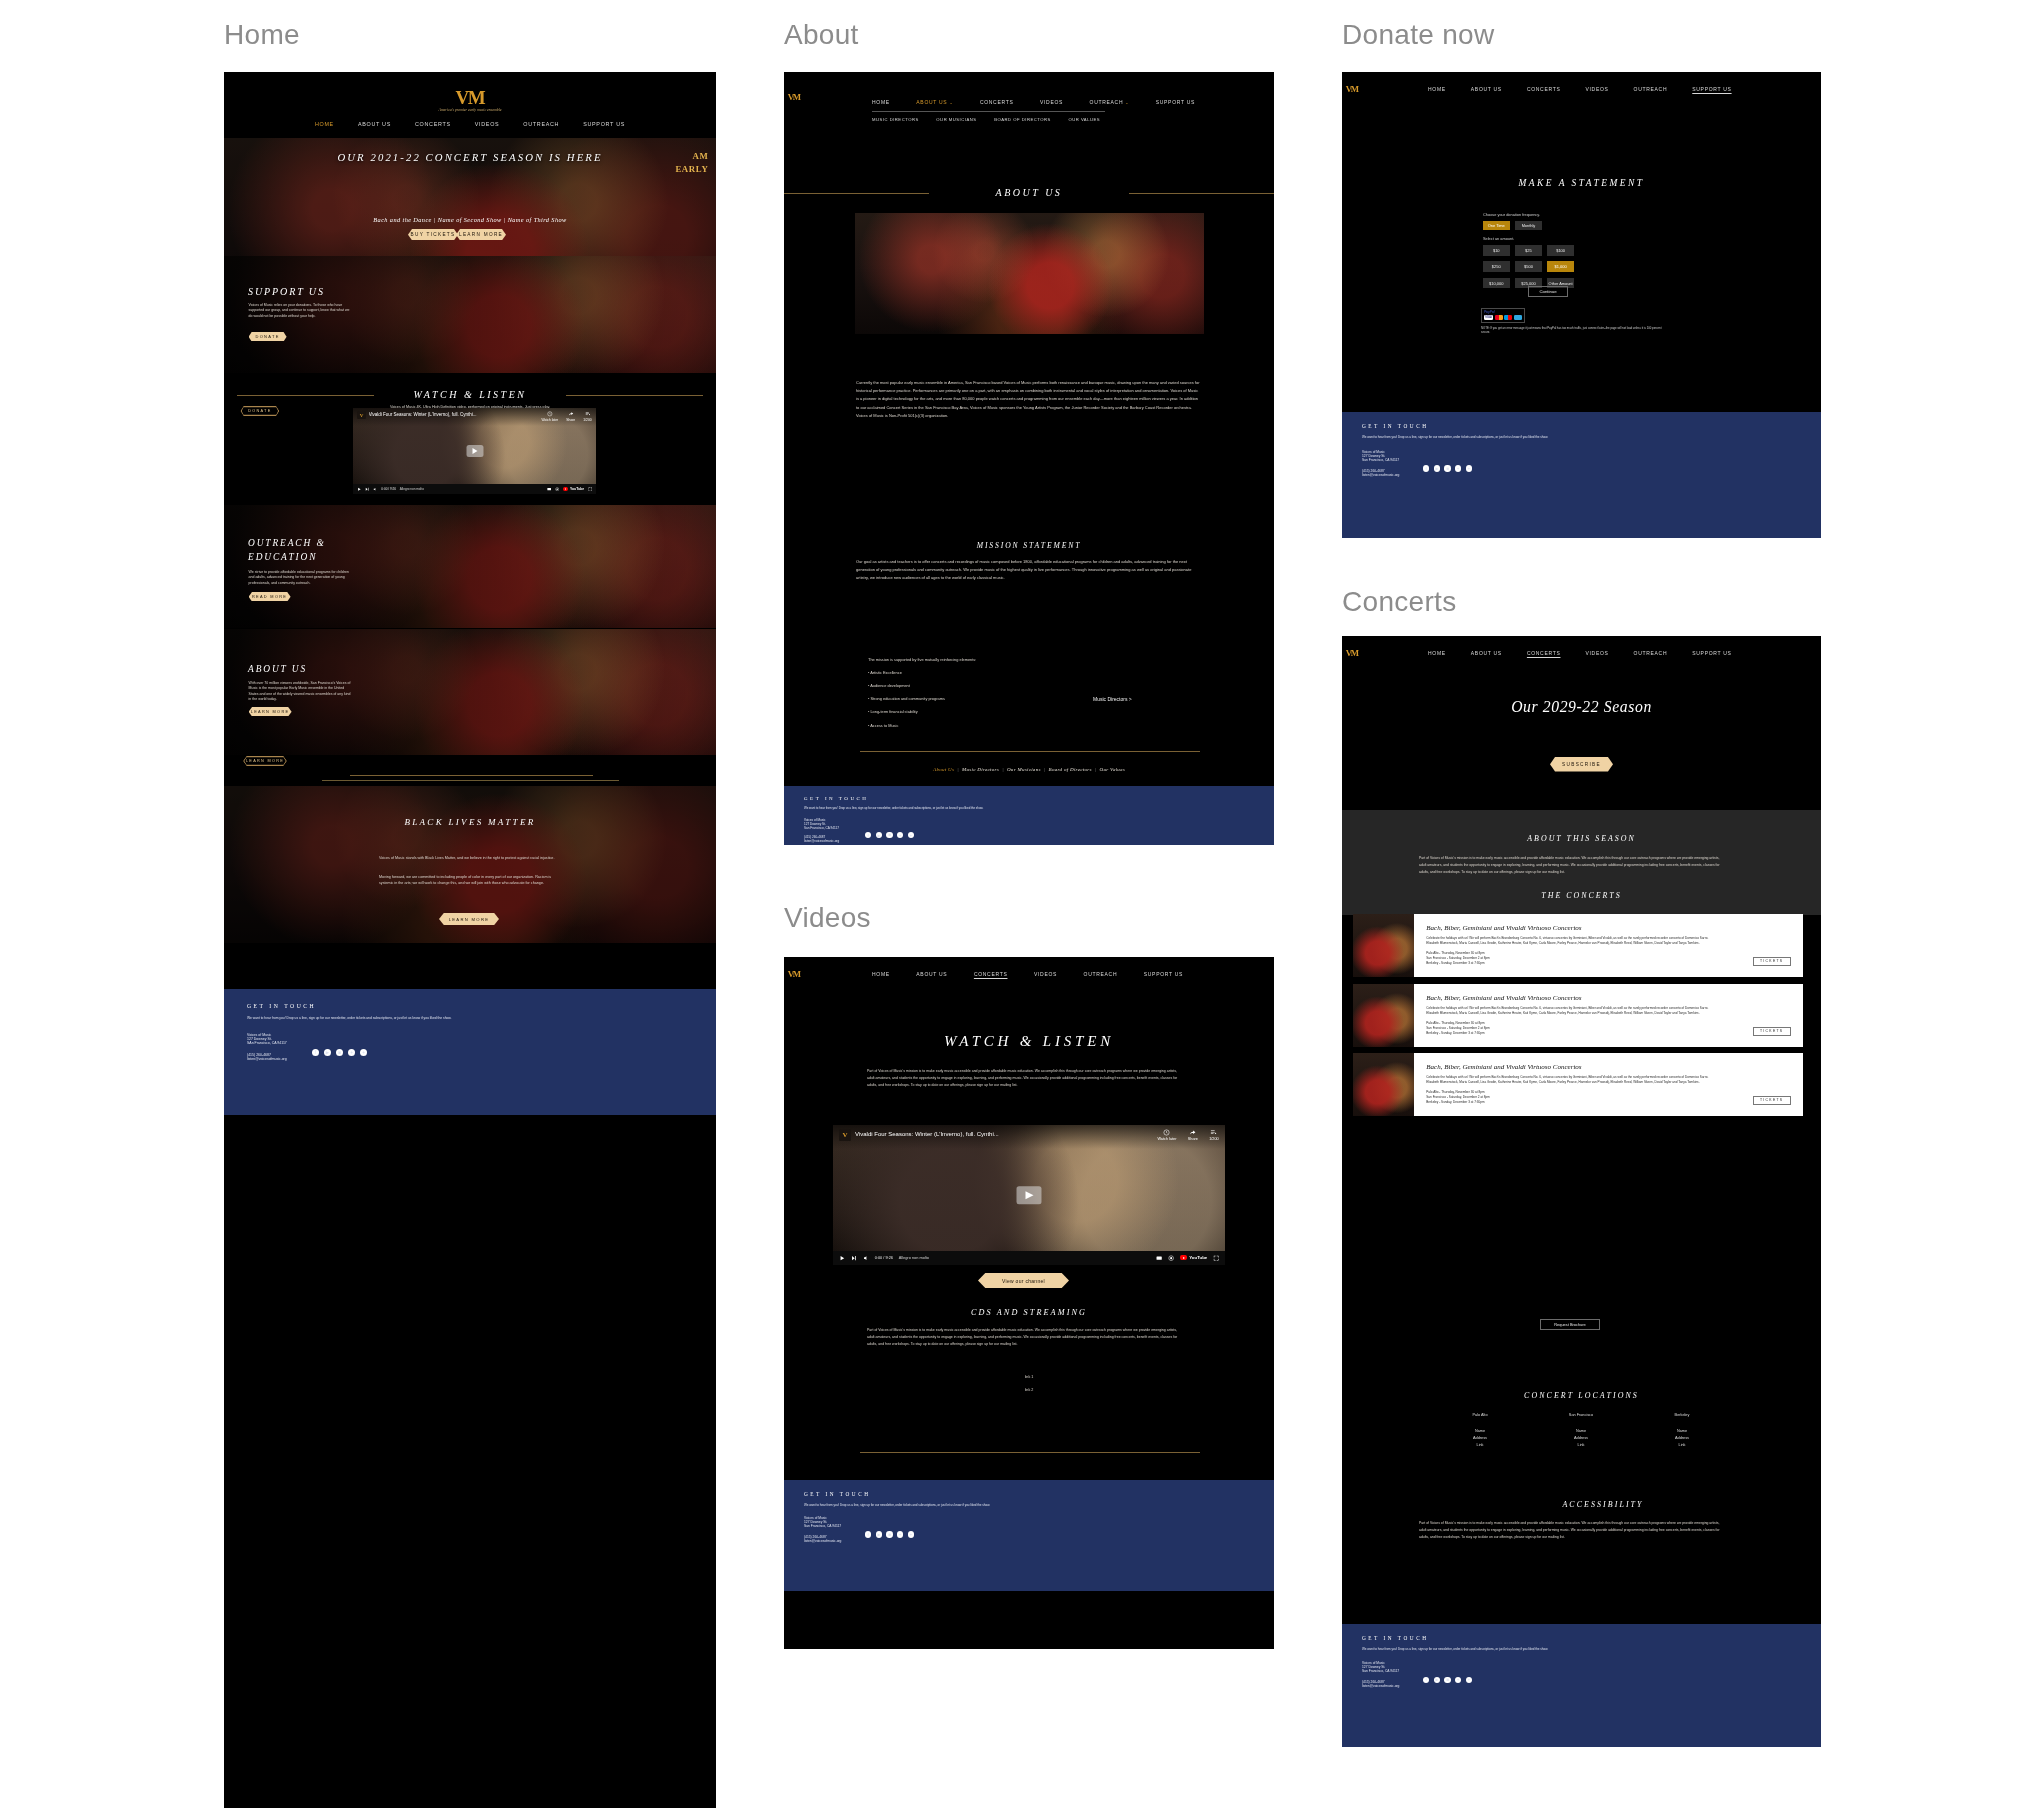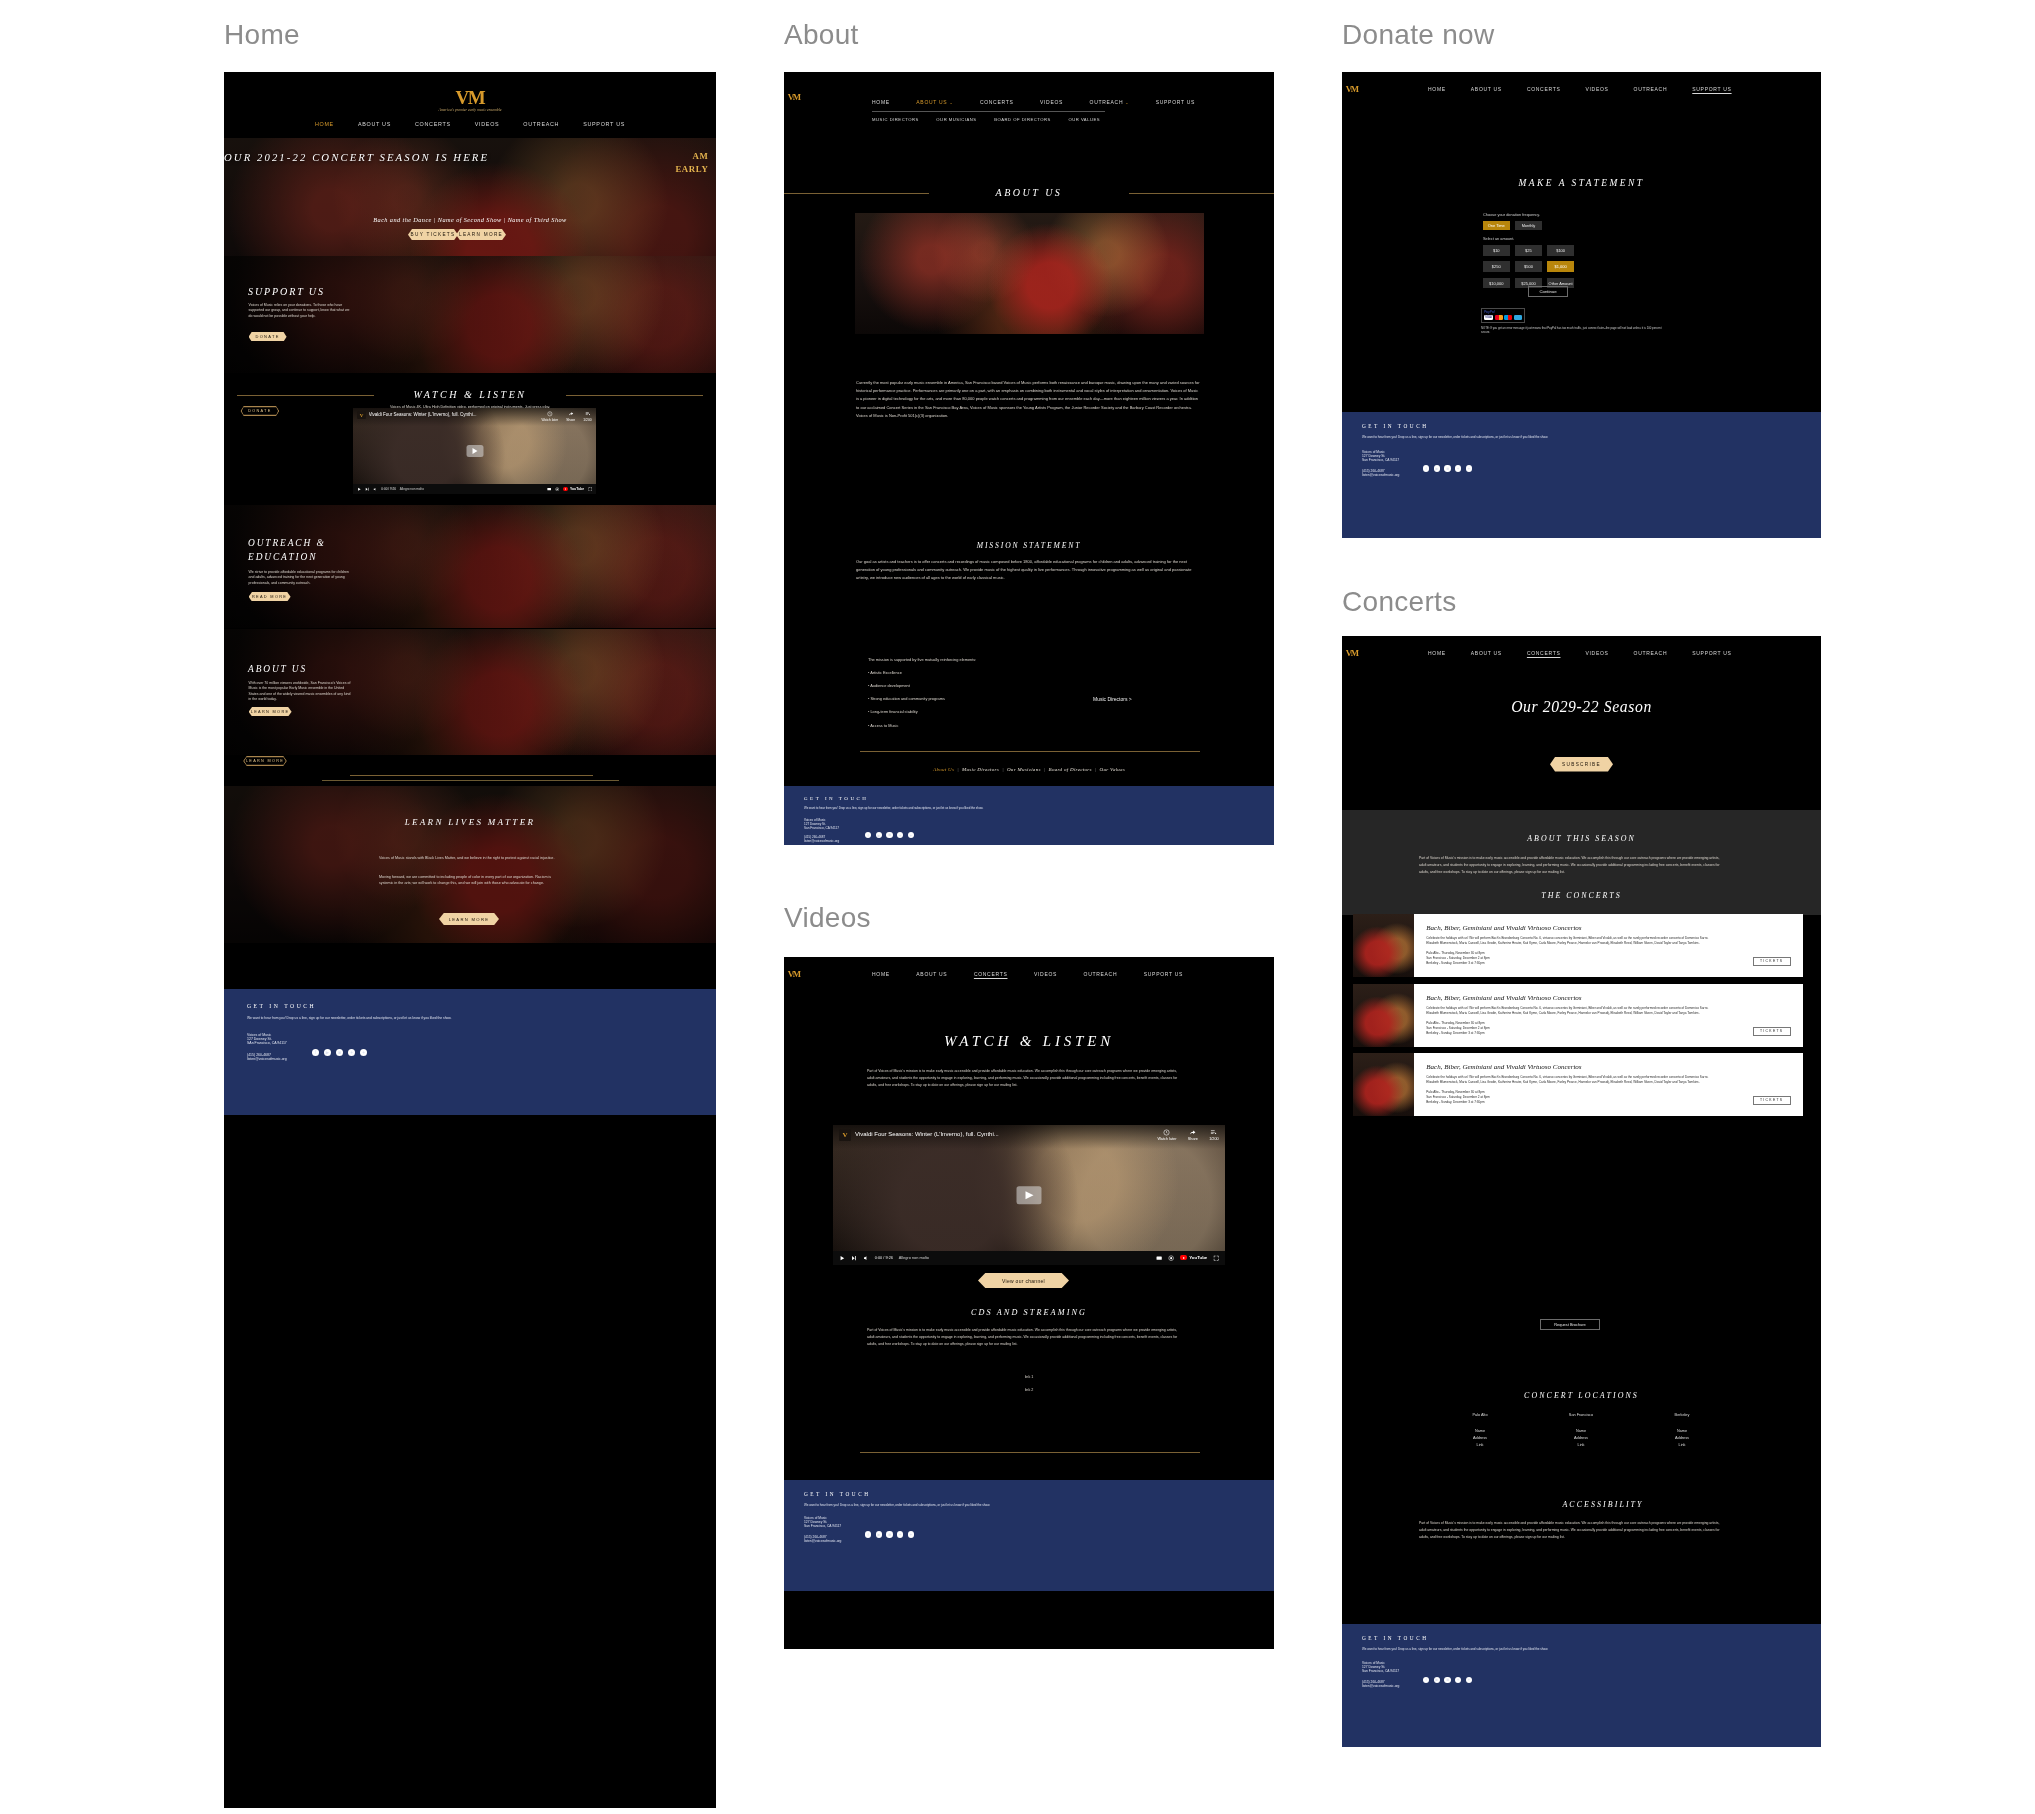--- a/index.html
+++ b/index.html
@@ -168,21 +168,21 @@
         <a href="#">CONCERTS</a>
         <a href="#">VIDEOS</a>
         <a href="#">OUTREACH</a>
         <a href="#">SUPPORT US</a>
       </div>
     </div>
 
     <div class="photo wide" style="left:0; top:66px; width:492px; height:189px;">
       <div class="scrim-c" style="background:rgba(0,0,0,0.34);"></div>
     </div>
-    <div class="serif-head" style="position:absolute; left:0; right:0; top:79px; text-align:left; font-size:10.7px; letter-spacing:2.1px; text-shadow:0 1.3px 3.8px #000;">OUR 2021-22 CONCERT SEASON IS HERE</div>
+    <div class="serif-head" style="position:absolute; left:0; right:0; top:79px; text-align:center; font-size:10.7px; letter-spacing:2.1px; text-shadow:0 1.3px 3.8px #000;">OUR 2021-22 CONCERT SEASON IS HERE</div>
     <div style="position:absolute; right:7.6px; top:79px; color:#e2b24e; font-family:'Liberation Serif',serif; font-weight:700; font-size:8.8px; letter-spacing:0.6px;">AM</div>
     <div style="position:absolute; right:7.6px; top:92px; color:#e2b24e; font-family:'Liberation Serif',serif; font-weight:700; font-size:8.8px; letter-spacing:0.6px;">EARLY</div>
 
     <div class="serif-head" style="position:absolute; left:0; right:0; top:144px; text-align:center; font-size:6.3px; letter-spacing:0.4px;">Bach and the Dance  |  Name of Second Show  |  Name of Third Show</div>
 
     <div class="hexbtn" style="position:absolute; left:184px; top:157px; width:50px; height:11.3px; font-size:4.7px;">BUY TICKETS</div>
     <div class="hexbtn" style="position:absolute; left:232px; top:157px; width:50px; height:11.3px; font-size:4.7px;">LEARN MORE</div>
 
     <div class="photo" style="left:0; top:184px; width:492px; height:117px;">
       <div class="scrim"></div>
@@ -283,21 +283,21 @@
     <div class="hexbtn" style="position:absolute; left:24.6px; top:635px; width:43px; height:9.4px; font-size:3.9px;">LEARN MORE</div>
 
     <div style="position:absolute; left:0; top:683px; width:492px; height:31.5px; background:#000;"></div>
     <div class="hexbtn outline" style="position:absolute; left:19px; top:684px; width:44px; height:10px; font-size:3.8px;">LEARN MORE</div>
     <div class="rule" style="position:absolute; left:126px; top:703px; width:243px;"></div>
     <div class="rule" style="position:absolute; left:98px; top:708px; width:297px; background:#6b5a33;"></div>
 
     <div class="photo wide" style="left:0; top:714px; width:492px; height:157px;">
       <div class="scrim-c" style="background:rgba(0,0,0,0.48);"></div>
     </div>
-    <div class="serif-head" style="position:absolute; left:0; right:0; top:745px; text-align:center; font-size:9px; letter-spacing:2.3px;">LEARN LIVES MATTER</div>
+    <div class="serif-head" style="position:absolute; left:0; right:0; top:745px; text-align:center; font-size:9px; letter-spacing:2.3px;">BLACK LIVES MATTER</div>
     <div class="body-text" style="position:absolute; left:155px; top:784px; width:183px; font-size:3.7px;">Voices of Music stands with Black Lives Matter, and we believe in the right to protest against racial injustice.</div>
     <div class="body-text" style="position:absolute; left:155px; top:803px; width:183px; font-size:3.7px;">Moving forward, we are committed to including people of color in every part of our organization. Racism is systemic in the arts; we will work to change this, and we will join with those who advocate for change.</div>
     <div class="hexbtn" style="position:absolute; left:215px; top:841px; width:60px; height:12px; font-size:4.2px;">LEARN MORE</div>
 
     <div style="position:absolute; left:0; top:872px; width:492px; height:45px; background:#000;"></div>
 
     <div class="footer" style="top:917px; height:126px;">
       <h4 style="font-size:5.7px; margin:14px 0 0 23px;">GET IN TOUCH</h4>
       <p style="font-size:3.3px; margin:7px 0 0 23px; width:391px;">We want to hear from you! Drop us a line, sign up for our newsletter, order tickets and subscriptions, or just let us know if you liked the show.</p>
       <div style="font-size:3.5px; margin:12.6px 0 0 23px;">Voices of Music</div>

